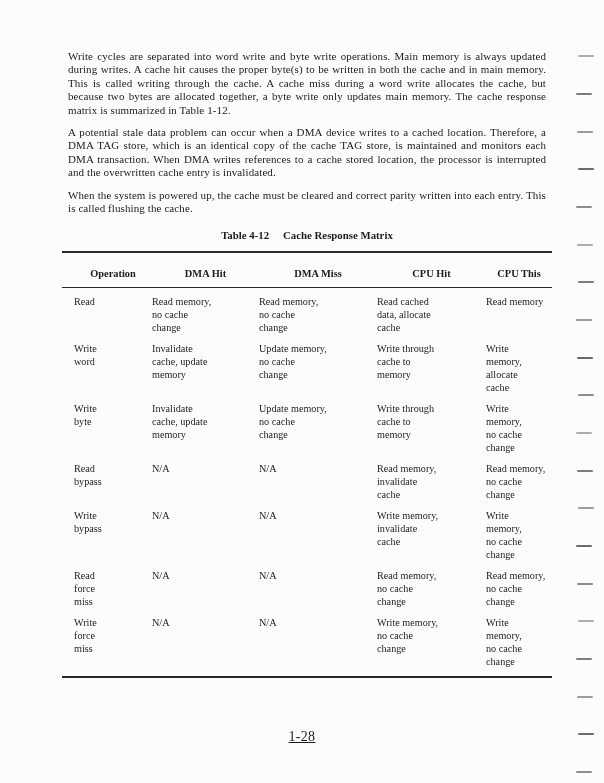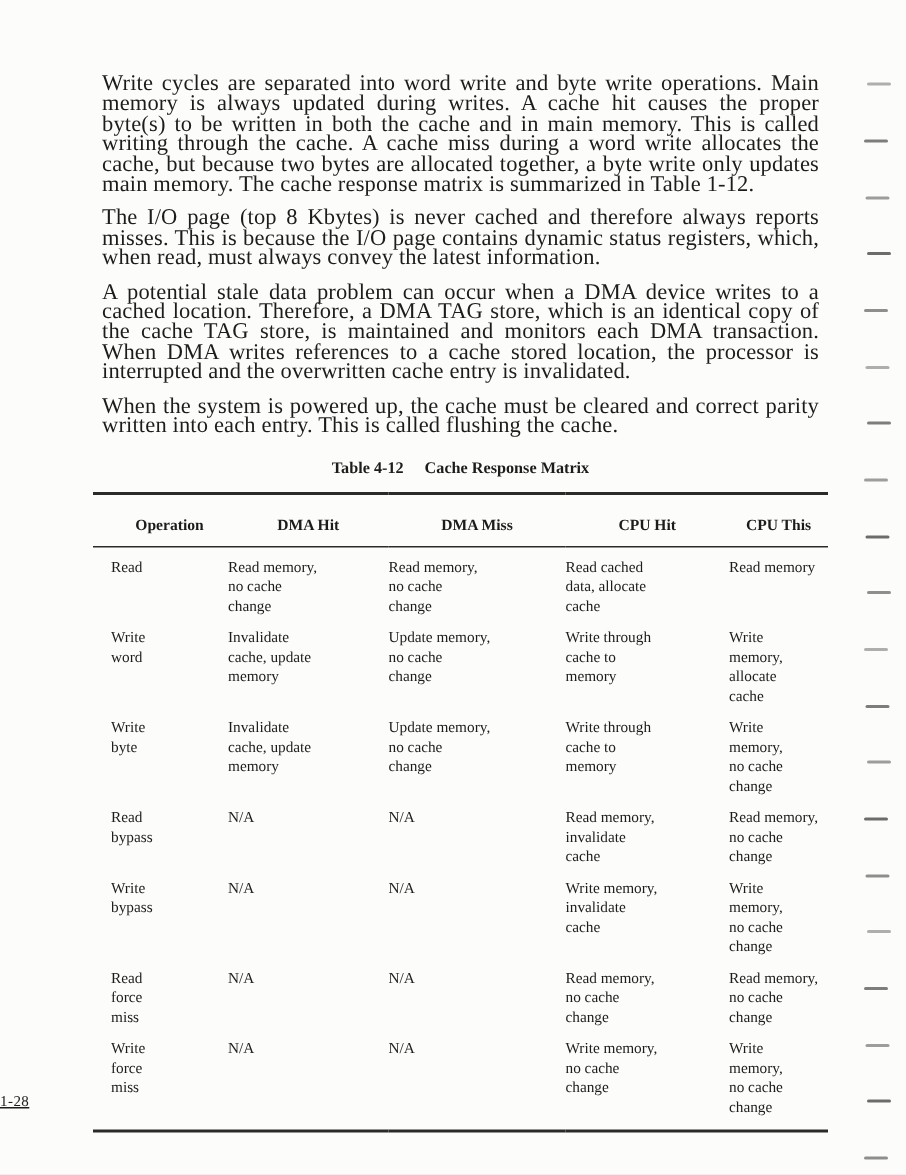--- a/index.html
+++ b/index.html
@@ -14,21 +14,21 @@
     overflow: hidden;
   }
   .content {
     position: absolute;
     left: 68px;
     top: 0;
     width: 478px;
     padding-top: 50px;
   }
   .para {
-    font-size: 15px;
+    font-size: 11px;
     line-height: 13.4px;
     text-align: justify;
     margin: 0 0 9px 0;
     letter-spacing: 0.1px;
   }
   .caption {
     margin-top: 14px;
     margin-bottom: 0;
     text-align: center;
     font-weight: bold;
@@ -67,22 +67,22 @@
     white-space: pre-line;
     line-height: 13px;
     padding: 0 6px 8px 0;
   }
   table.matrix tbody tr:first-child td { padding-top: 7px; }
   .page-number {
     position: absolute;
     left: 0;
     top: 729px;
     width: 604px;
-    text-align: left;
-    font-size: 10px;
+    text-align: center;
+    font-size: 14px;
     letter-spacing: 0.3px;
     text-decoration: underline;
   }
   .edge-marks { position: absolute; top: 0; right: 0; width: 30px; height: 783px; }
   .edge-mark {
     position: absolute;
     right: 11px;
     width: 16px;
     height: 2px;
     background: #3c3c3c;
@@ -90,21 +90,20 @@
     filter: blur(0.3px);
   }
 </style>
 </head>
 <body>
 
 <div class="page">
   <div class="content">
 
     <p class="para">Write cycles are separated into word write and byte write operations. Main memory is always updated during writes. A cache hit causes the proper byte(s) to be written in both the cache and in main memory. This is called writing through the cache. A cache miss during a word write allocates the cache, but because two bytes are allocated together, a byte write only updates main memory. The cache response matrix is summarized in Table 1-12.</p>
-    <p class="para">The I/O page (top 8 Kbytes) is never cached and therefore always reports misses. This is because the I/O page contains dynamic status registers, which, when read, must always convey the latest information.</p>
     <p class="para">A potential stale data problem can occur when a DMA device writes to a cached location. Therefore, a DMA TAG store, which is an identical copy of the cache TAG store, is maintained and monitors each DMA transaction. When DMA writes references to a cache stored location, the processor is interrupted and the overwritten cache entry is invalidated.</p>
     <p class="para">When the system is powered up, the cache must be cleared and correct parity written into each entry. This is called flushing the cache.</p>
 
     <div class="caption">
       <span class="cap-label">Table 4-12</span><span>Cache Response Matrix</span>
     </div>
 
     <div class="table-wrap">
       <table class="matrix">
         <colgroup>

